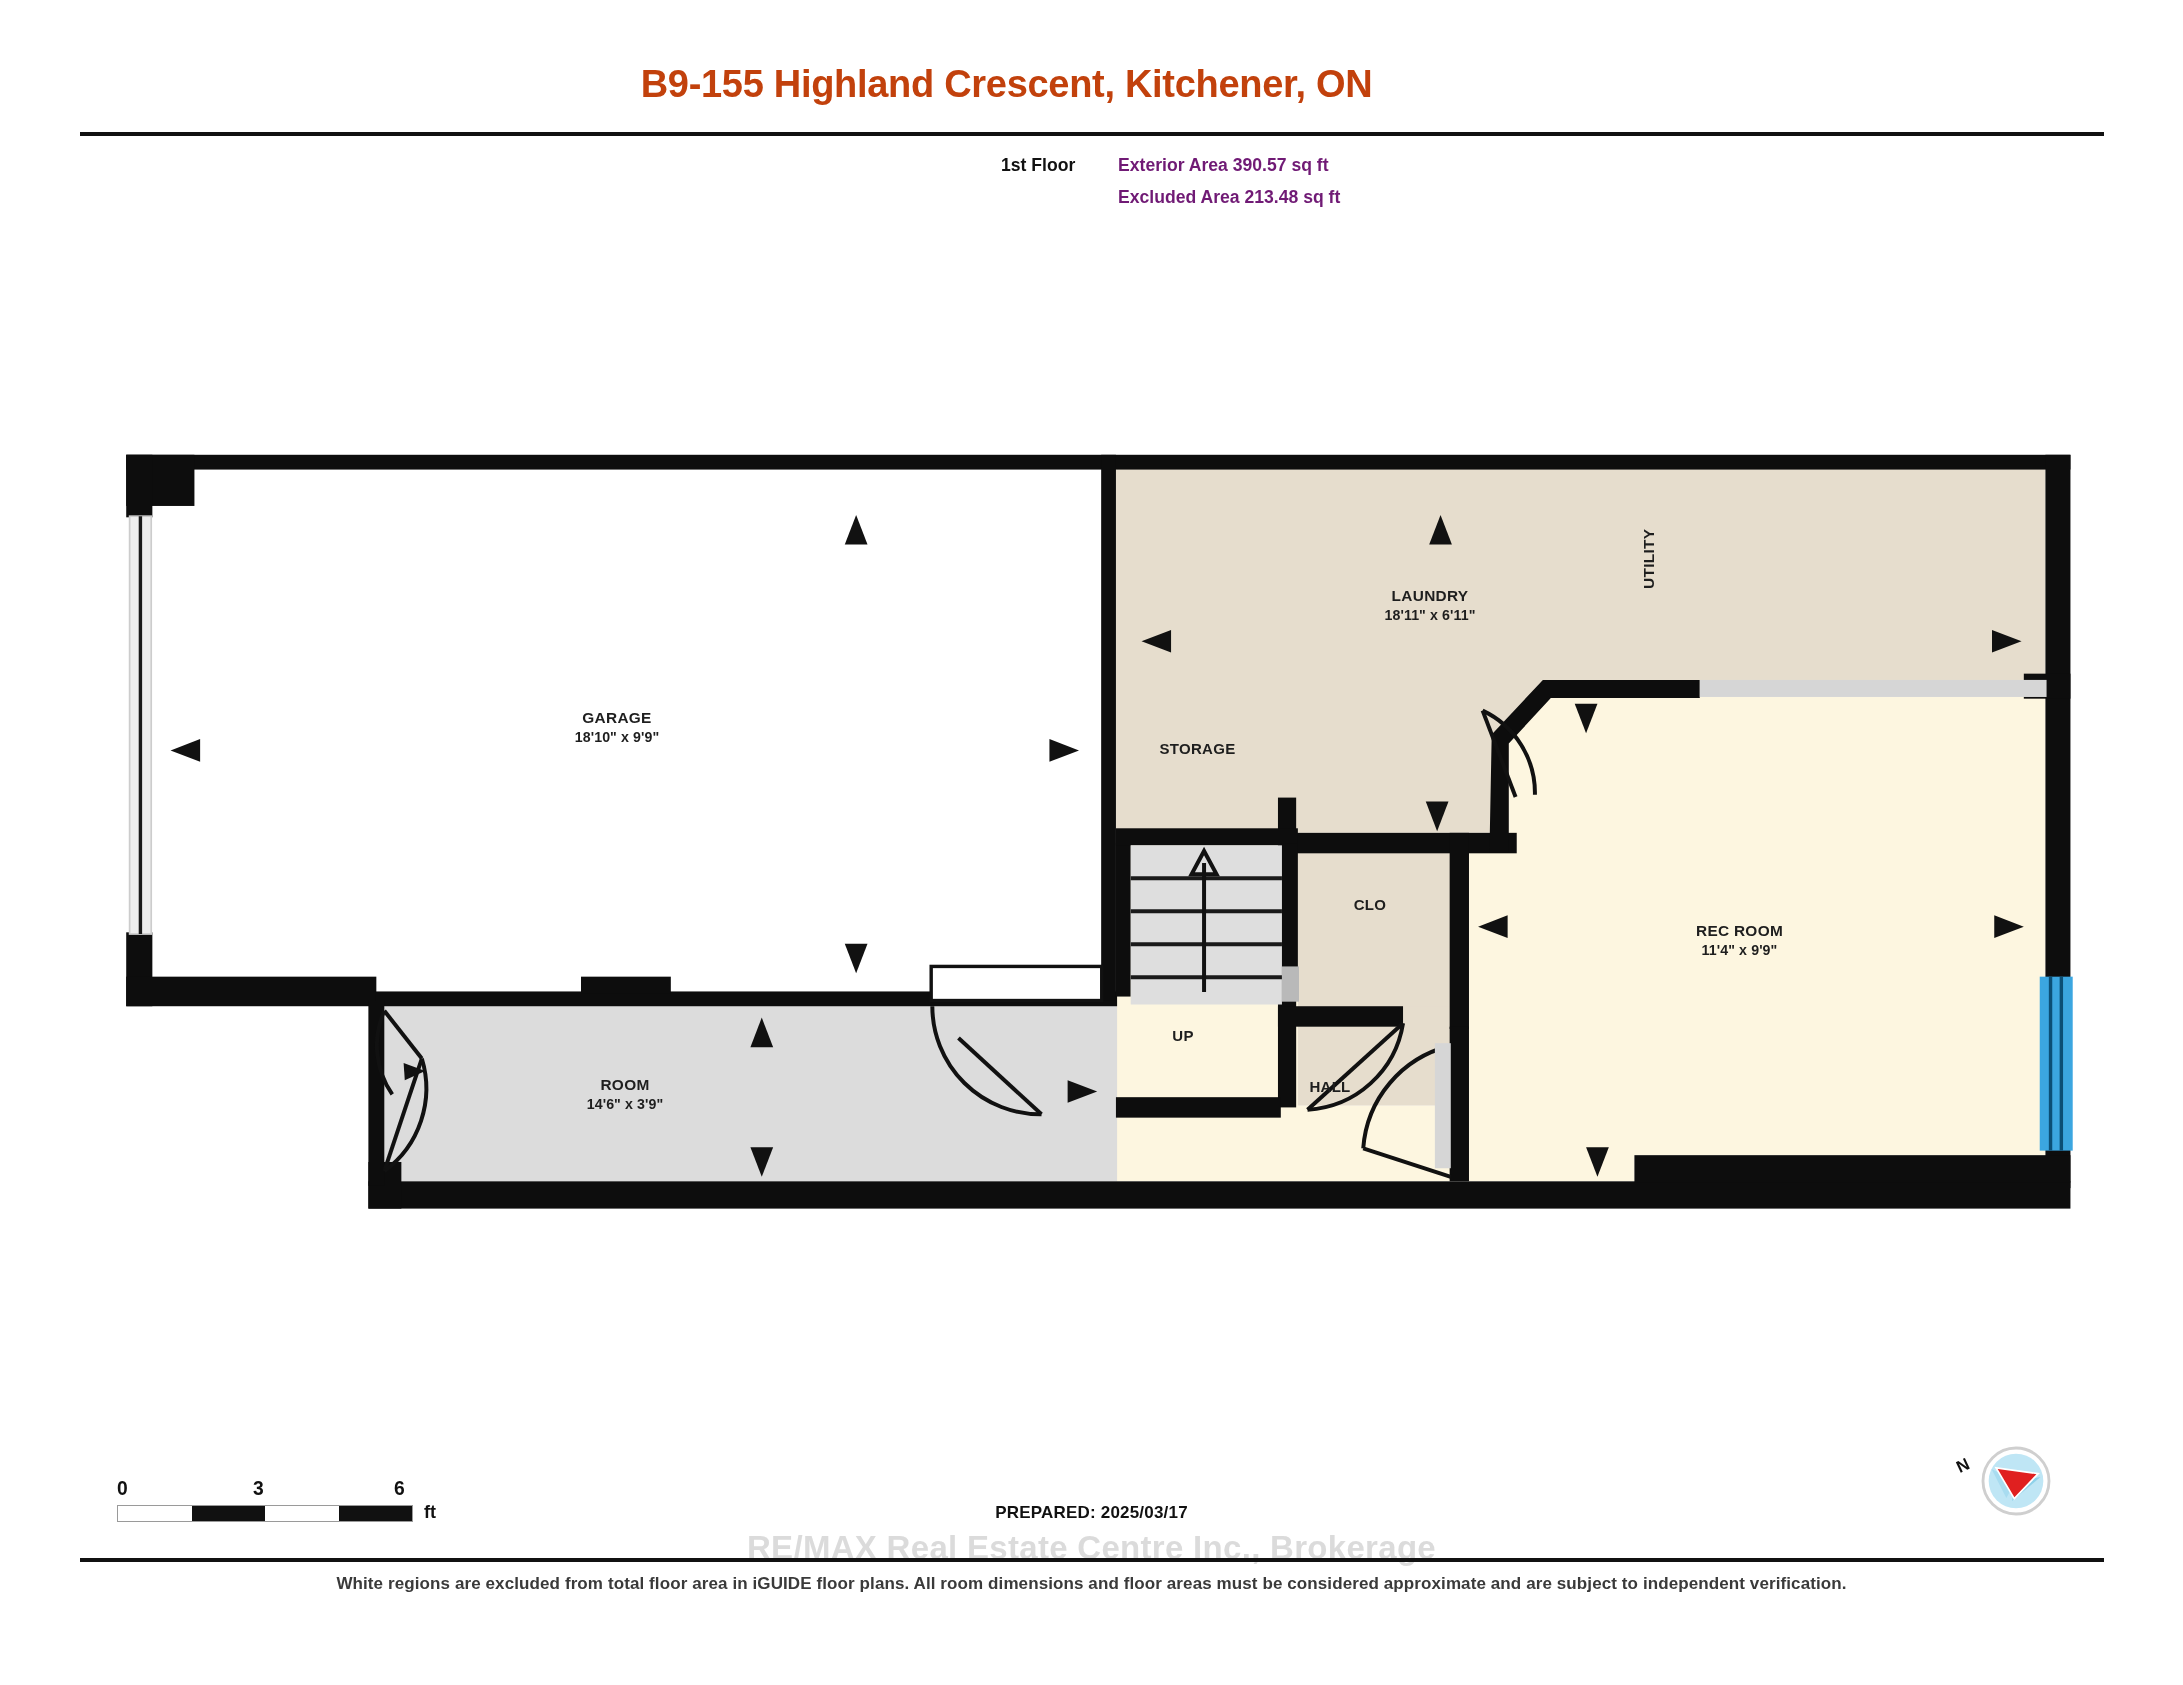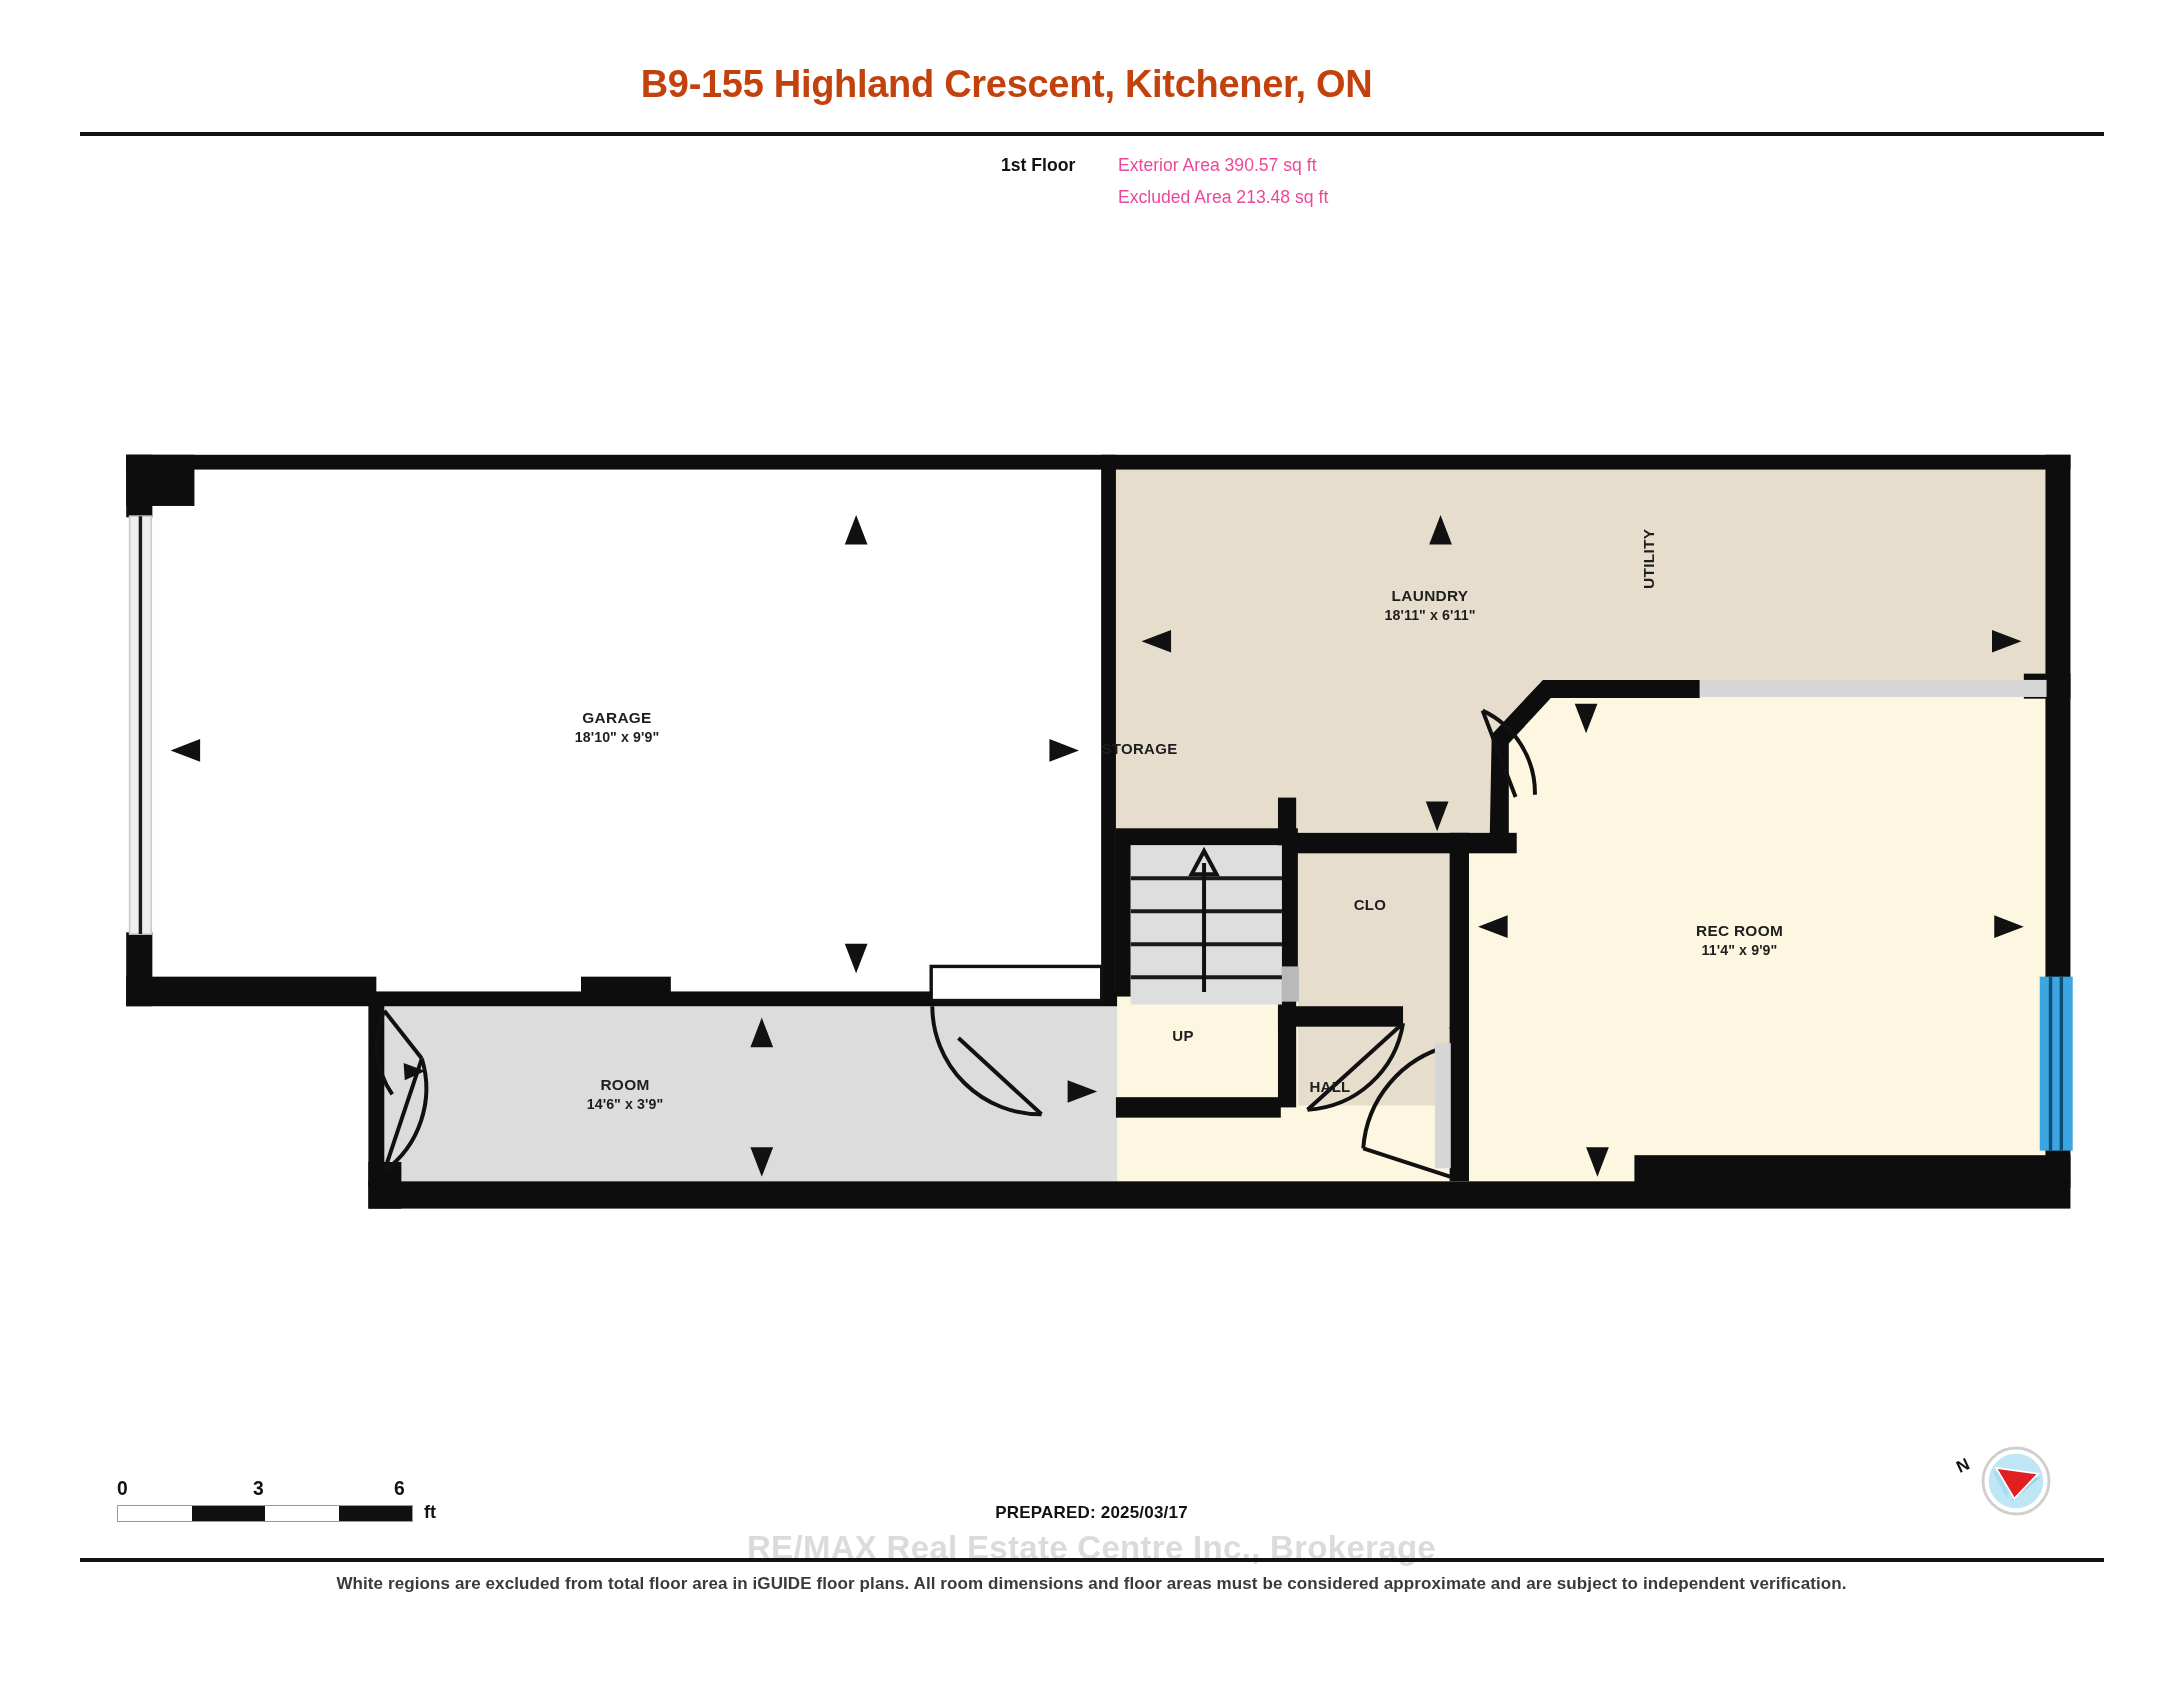--- a/index.html
+++ b/index.html
@@ -18,21 +18,21 @@
   #header-rule{
     position:absolute;left:80px;top:132px;width:2024px;height:4px;background:#111;
   }
   #summary{
     position:absolute;left:1001px;top:155px;width:796px;
   }
   .summary-row{display:flex;align-items:flex-start;margin-bottom:11.4px;}
   .summary-label{
     width:117px;flex:0 0 117px;font-size:17.6px;font-weight:bold;color:#111;
   }
-  .summary-val{font-size:17.6px;color:#ec4899;font-weight:400;}
+  .summary-val{font-size:17.6px;color:#701a75;font-weight:700;}
   .summary-spacer{width:117px;flex:0 0 117px;}
 
   
   #plan{position:absolute;left:0;top:0;width:2183px;height:1685px;}
   #plan svg{position:absolute;left:0;top:0;}
 
   
   .room-label{
     position:absolute;text-align:center;color:#1e1e1e;
     line-height:1.28;pointer-events:none;white-space:nowrap;
@@ -259,21 +259,21 @@
 
 <div class="room-label" style="left:1339px;top:586px;width:182px;">
   <div class="room-name">LAUNDRY</div>
   <div class="room-dims">18'11" x 6'11"</div>
 </div>
 
 <div class="room-label vertical-label" style="left:1586px;top:549px;width:125px;">
   <div class="room-name">UTILITY</div>
 </div>
 
-<div class="room-label small" style="left:1054px;top:739px;width:171px;">
+<div class="room-label small" style="left:1112px;top:739px;width:171px;">
   <div class="room-name">STORAGE</div>
 </div>
 
 <div class="room-label small" style="left:1302px;top:895px;width:136px;">
   <div class="room-name">CLO</div>
 </div>
 
 <div class="room-label" style="left:1643px;top:921px;width:193px;">
   <div class="room-name">REC ROOM</div>
   <div class="room-dims">11'4" x 9'9"</div>

